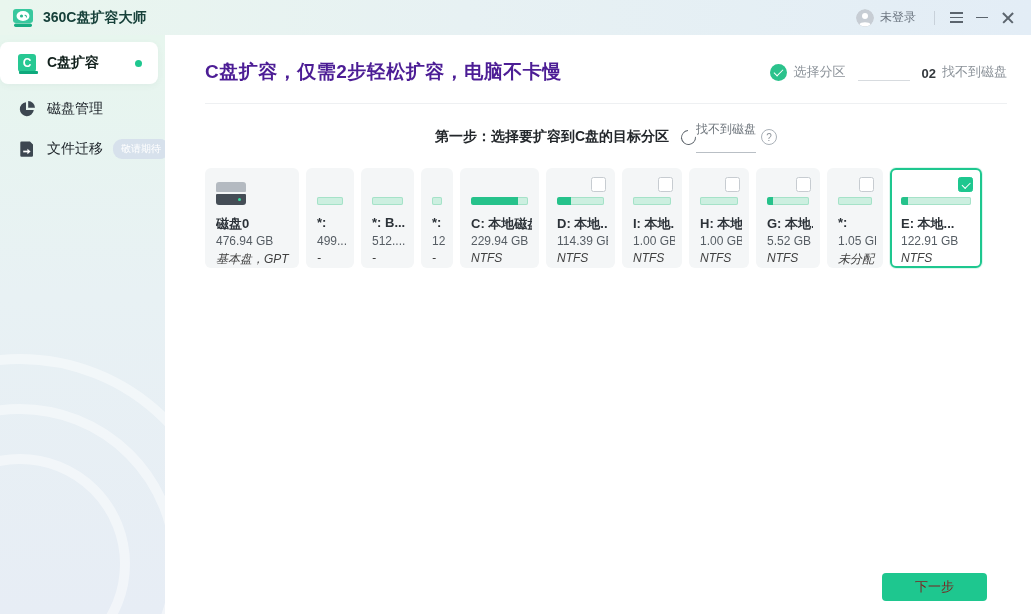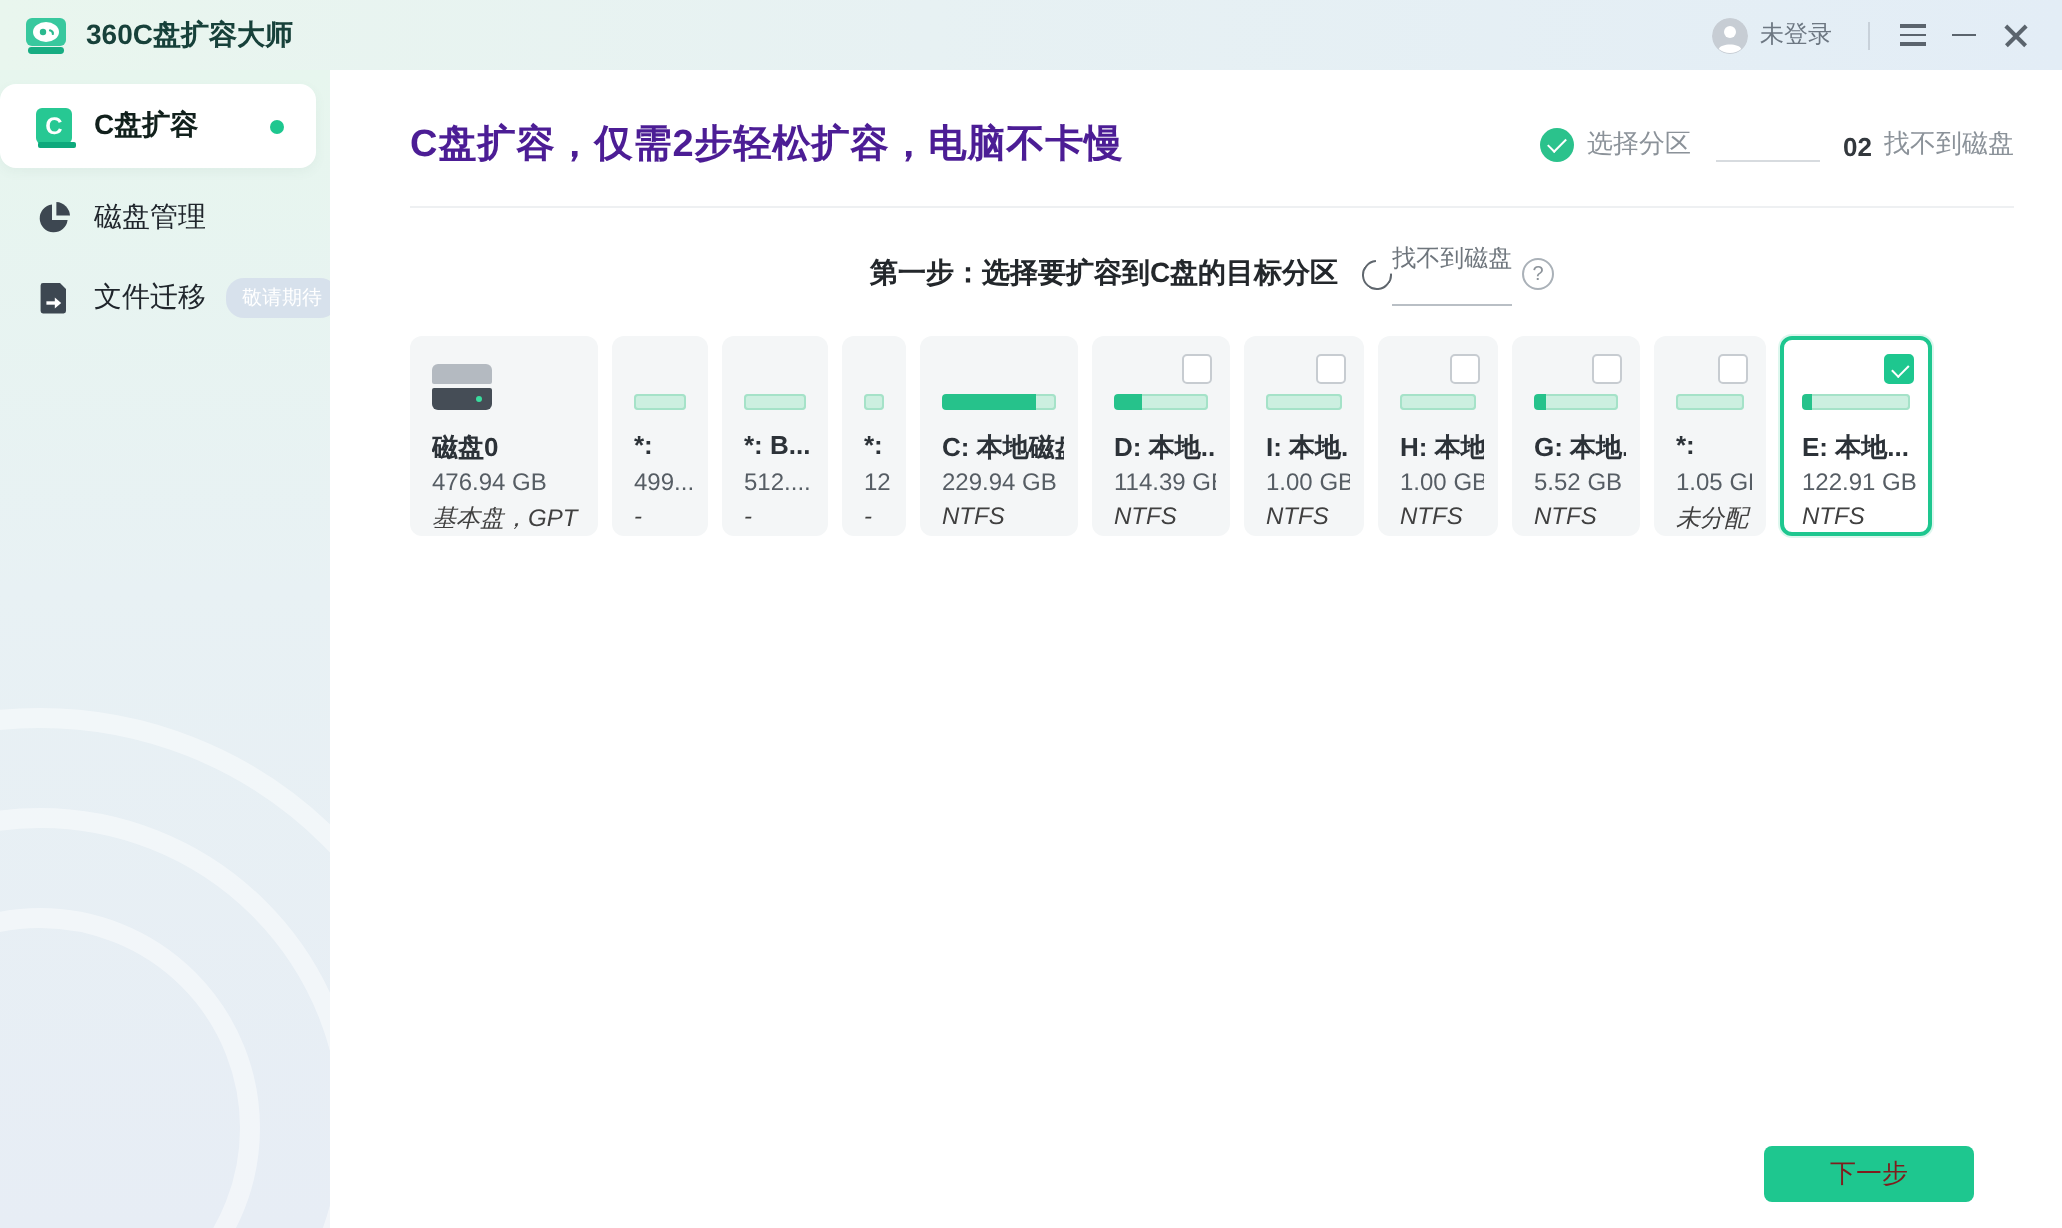--- a/index.html
+++ b/index.html
@@ -285,21 +285,21 @@
       </div>
       <div class="card" style="width: 56px;">
         <span class="cb"></span>
         <span class="bar">
           <i style="width: 0%;"></i>
         </span>
         <div class="c-name">*:</div>
         <div class="c-size">1.05 GB</div>
         <div class="c-fs">未分配</div>
       </div>
-      <div class="card selected" style="width: 76px;">
+      <div class="card selected" style="width: 92px;">
         <span class="cb checked"></span>
         <span class="bar">
           <i style="width: 10%;"></i>
         </span>
         <div class="c-name">E: 本地...</div>
         <div class="c-size">122.91 GB</div>
         <div class="c-fs">NTFS</div>
       </div>
     </div>
 

